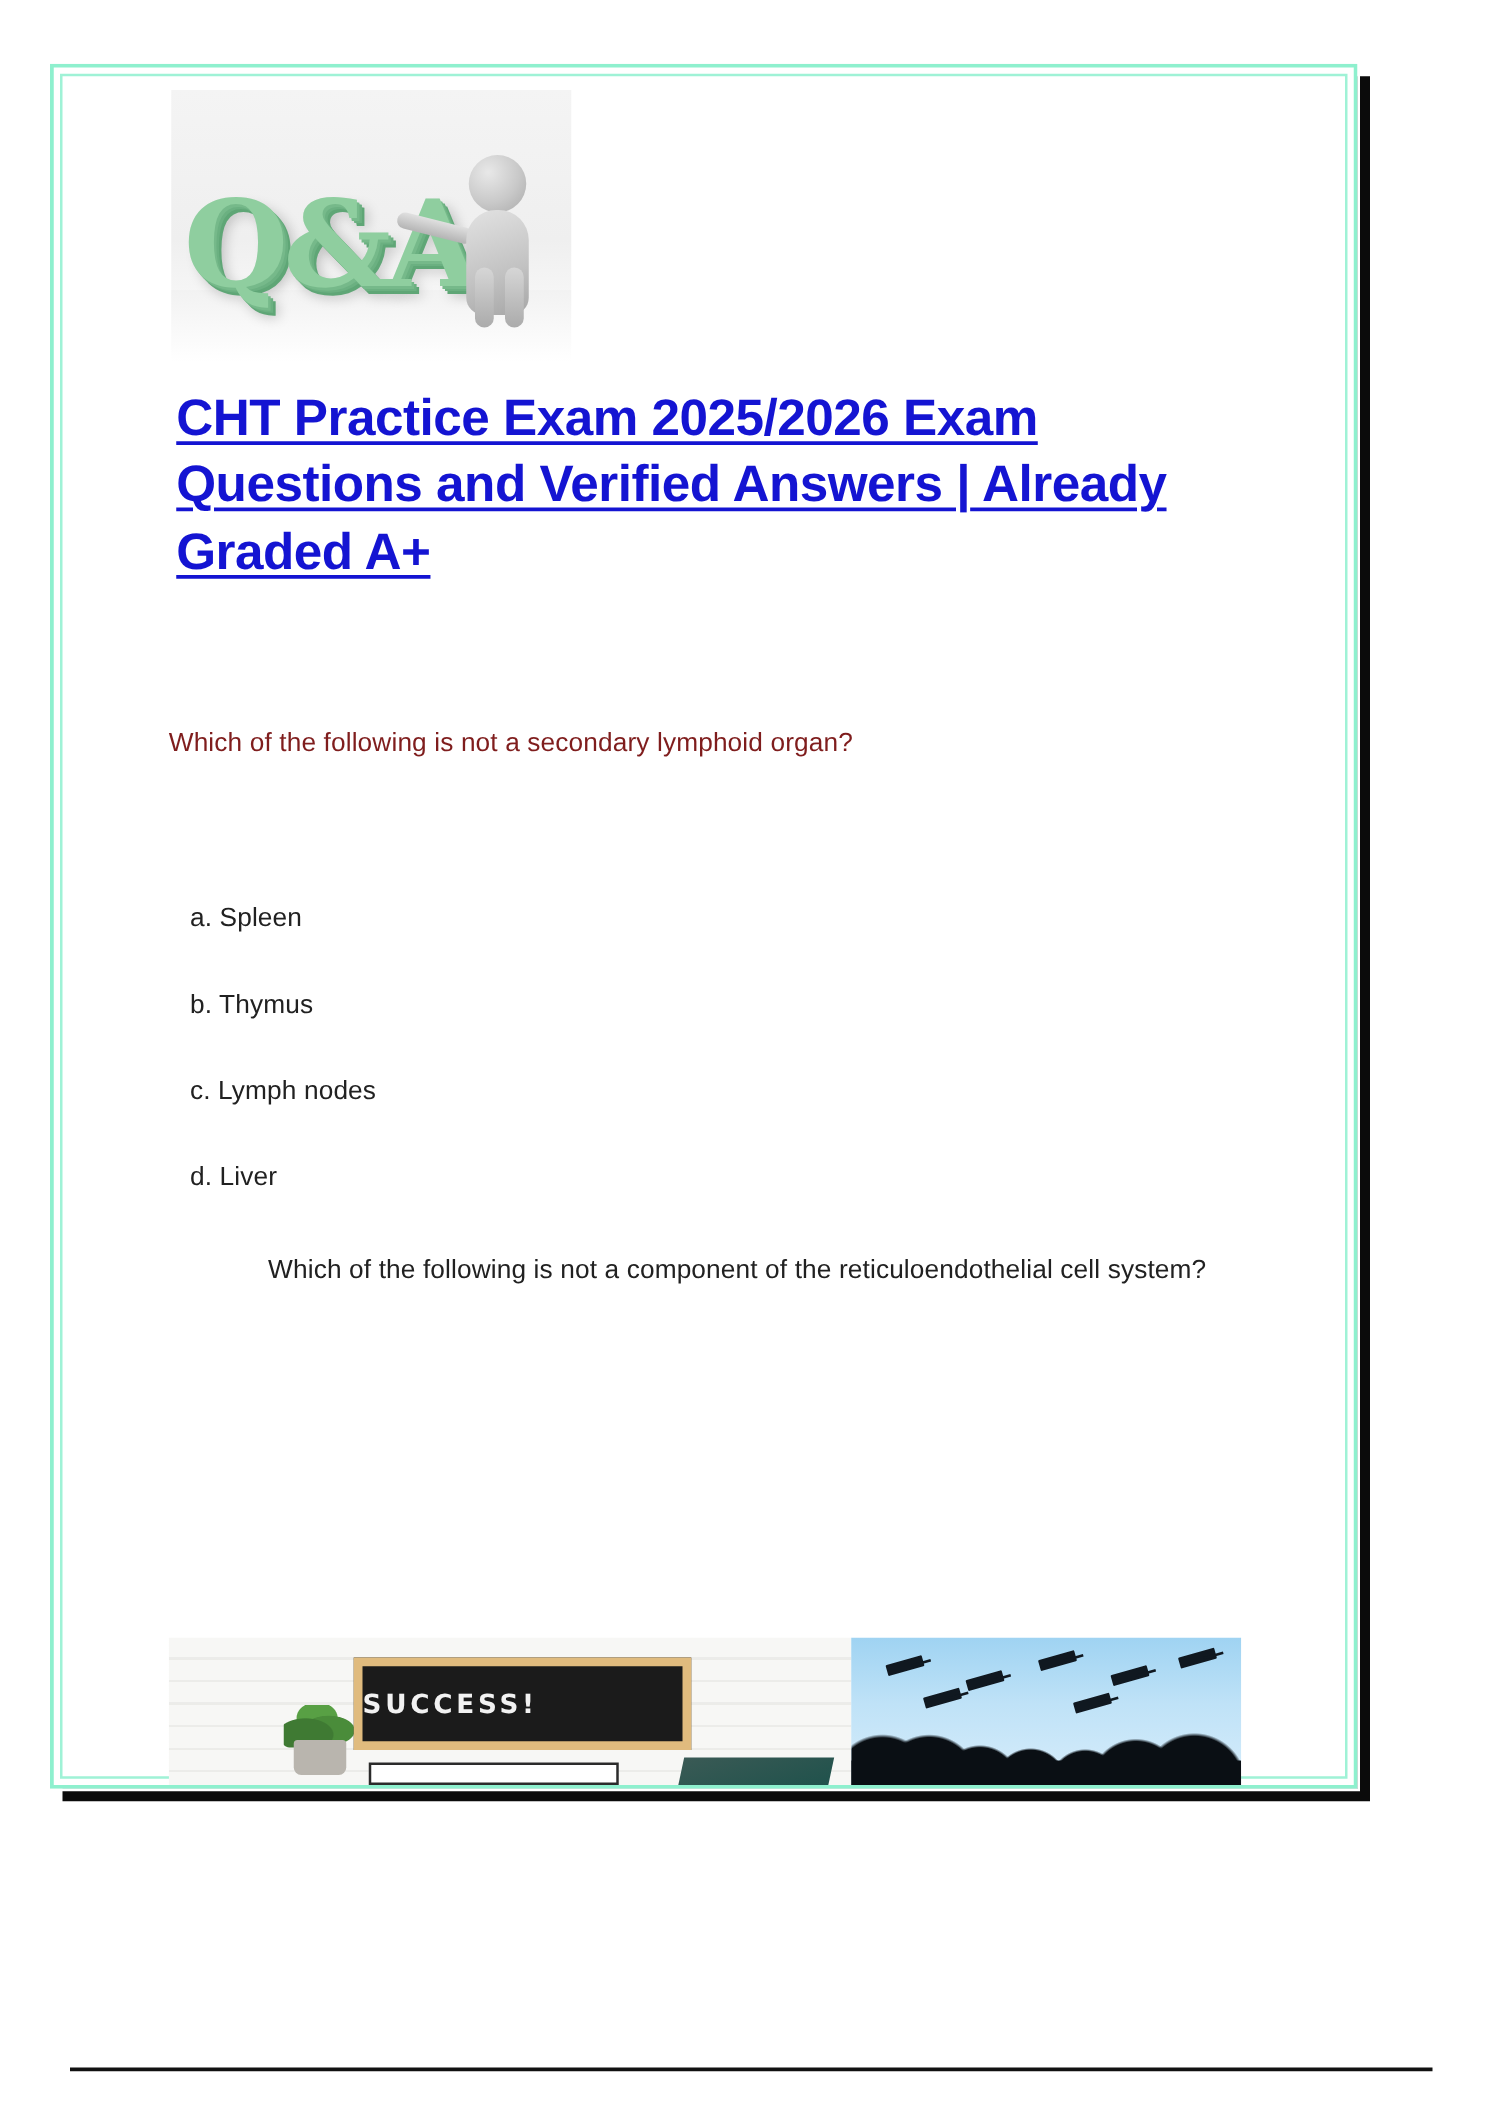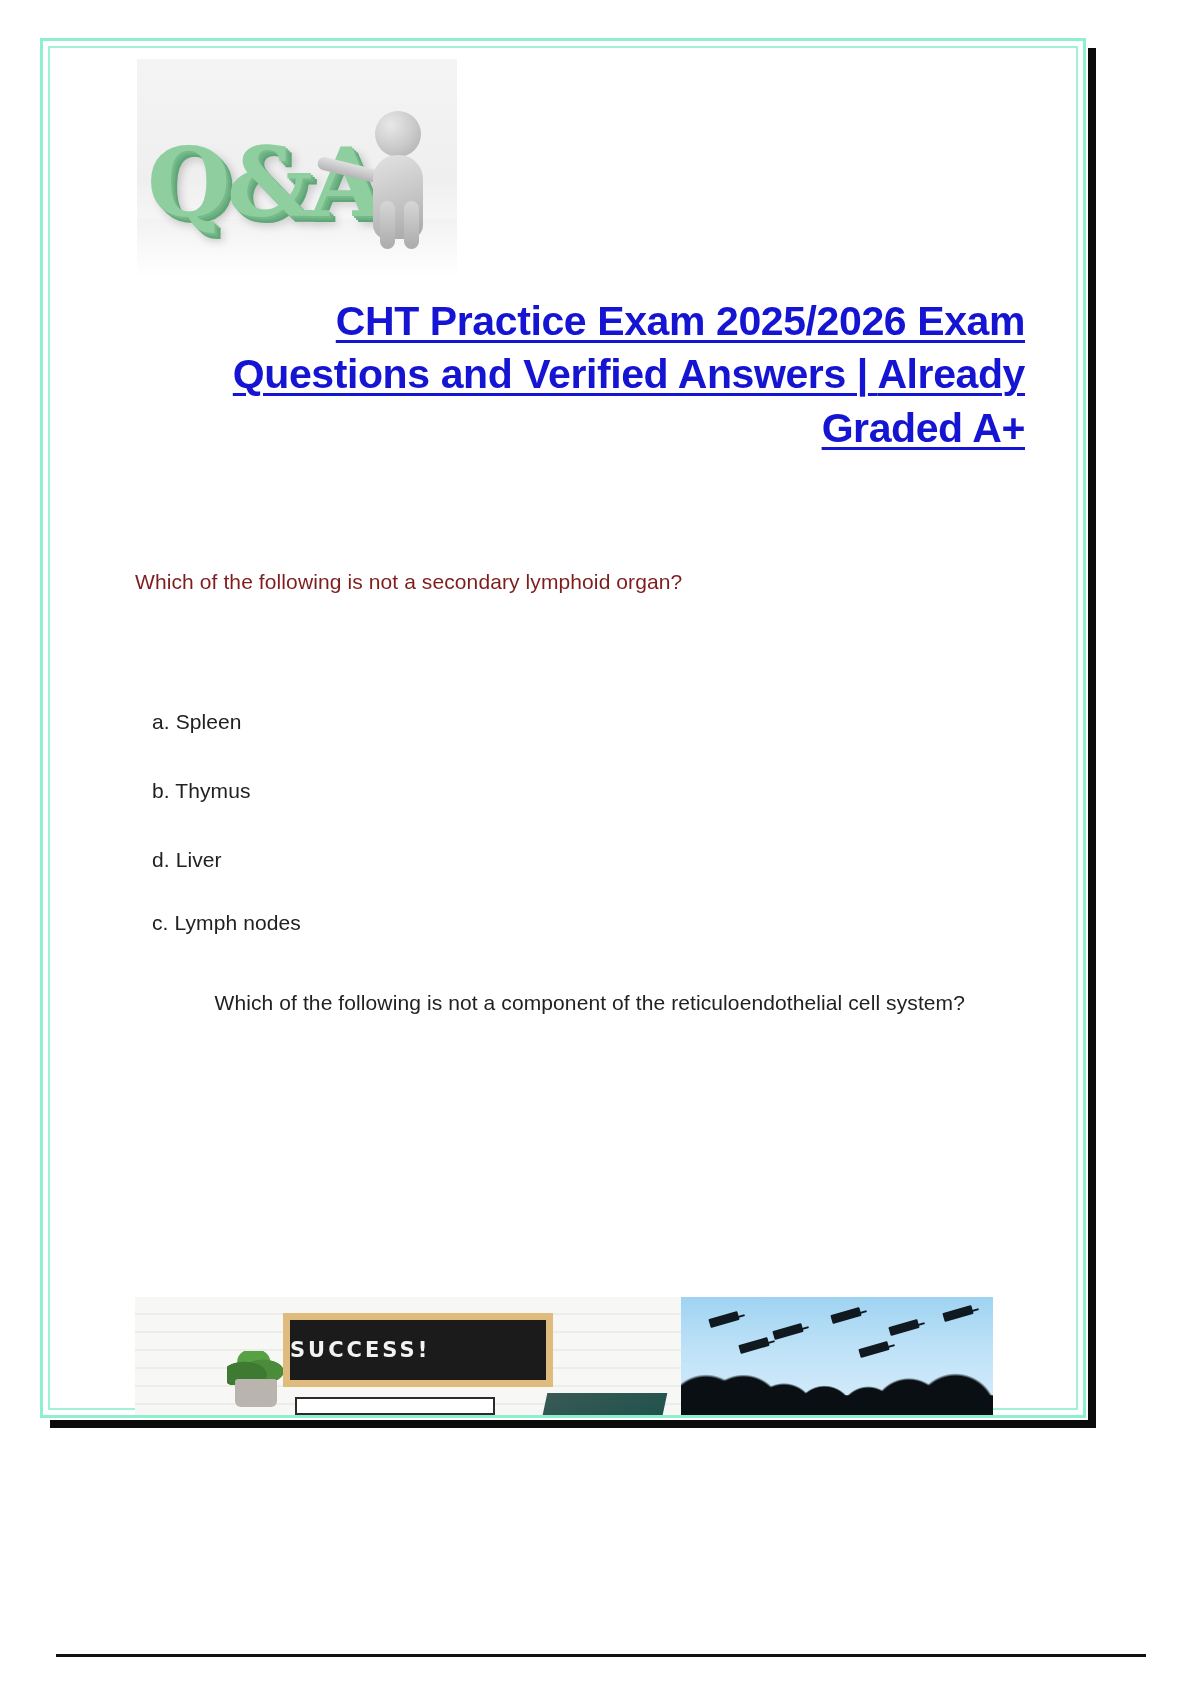--- a/index.html
+++ b/index.html
@@ -12,21 +12,21 @@
     height: 1700px;
     font-family: "Liberation Sans", sans-serif;
     position: relative;
     overflow: hidden;
   }
 
   
   #page-wrap {
     position: absolute;
     left: 40px;
-    top: 38px;
+    top: 51px;
     width: 1046px;
     height: 1380px;
   }
   
   #page-shadow {
     position: absolute;
     left: 10px;
     top: 10px;
     width: 1046px;
     height: 1380px;
@@ -128,21 +128,21 @@
     height: 48px;
     border-radius: 8px;
     background: linear-gradient(180deg,#d6d6d6,#ababab);
   }
   .qa-man-leg-a { right: 62px; }
   .qa-man-leg-b { right: 38px; }
 
   
   .doc-title {
     margin: 18px 0 0 0;
-    text-align: right;
+    text-align: left;
     font-family: "Liberation Sans", sans-serif;
     font-weight: 700;
     font-size: 41px;
     line-height: 1.30;
     color: #1414d2;
     text-decoration: underline;
     text-decoration-thickness: 3px;
     text-underline-offset: 5px;
     padding: 0 6px;
     letter-spacing: -0.4px;
@@ -345,22 +345,22 @@
 
       <div class="spacer-lg"></div>
 
       <p class="q-text">Which of the following is not a secondary lymphoid organ?</p>
 
       <div class="spacer-md"></div>
 
       <ul class="opt-list">
         <li class="opt-item">a. Spleen</li>
         <li class="opt-item">b. Thymus</li>
+        <li class="opt-item">c. Lymph nodes</li>
         <li class="opt-item last">d. Liver</li>
-        <li class="opt-item">c. Lymph nodes</li>
       </ul>
 
 
       <p class="q2-text">Which of the following is not a component of the reticuloendothelial cell system?</p>
 
     </div>
 
     <div class="banner-row">
 
       <div class="success-img">

